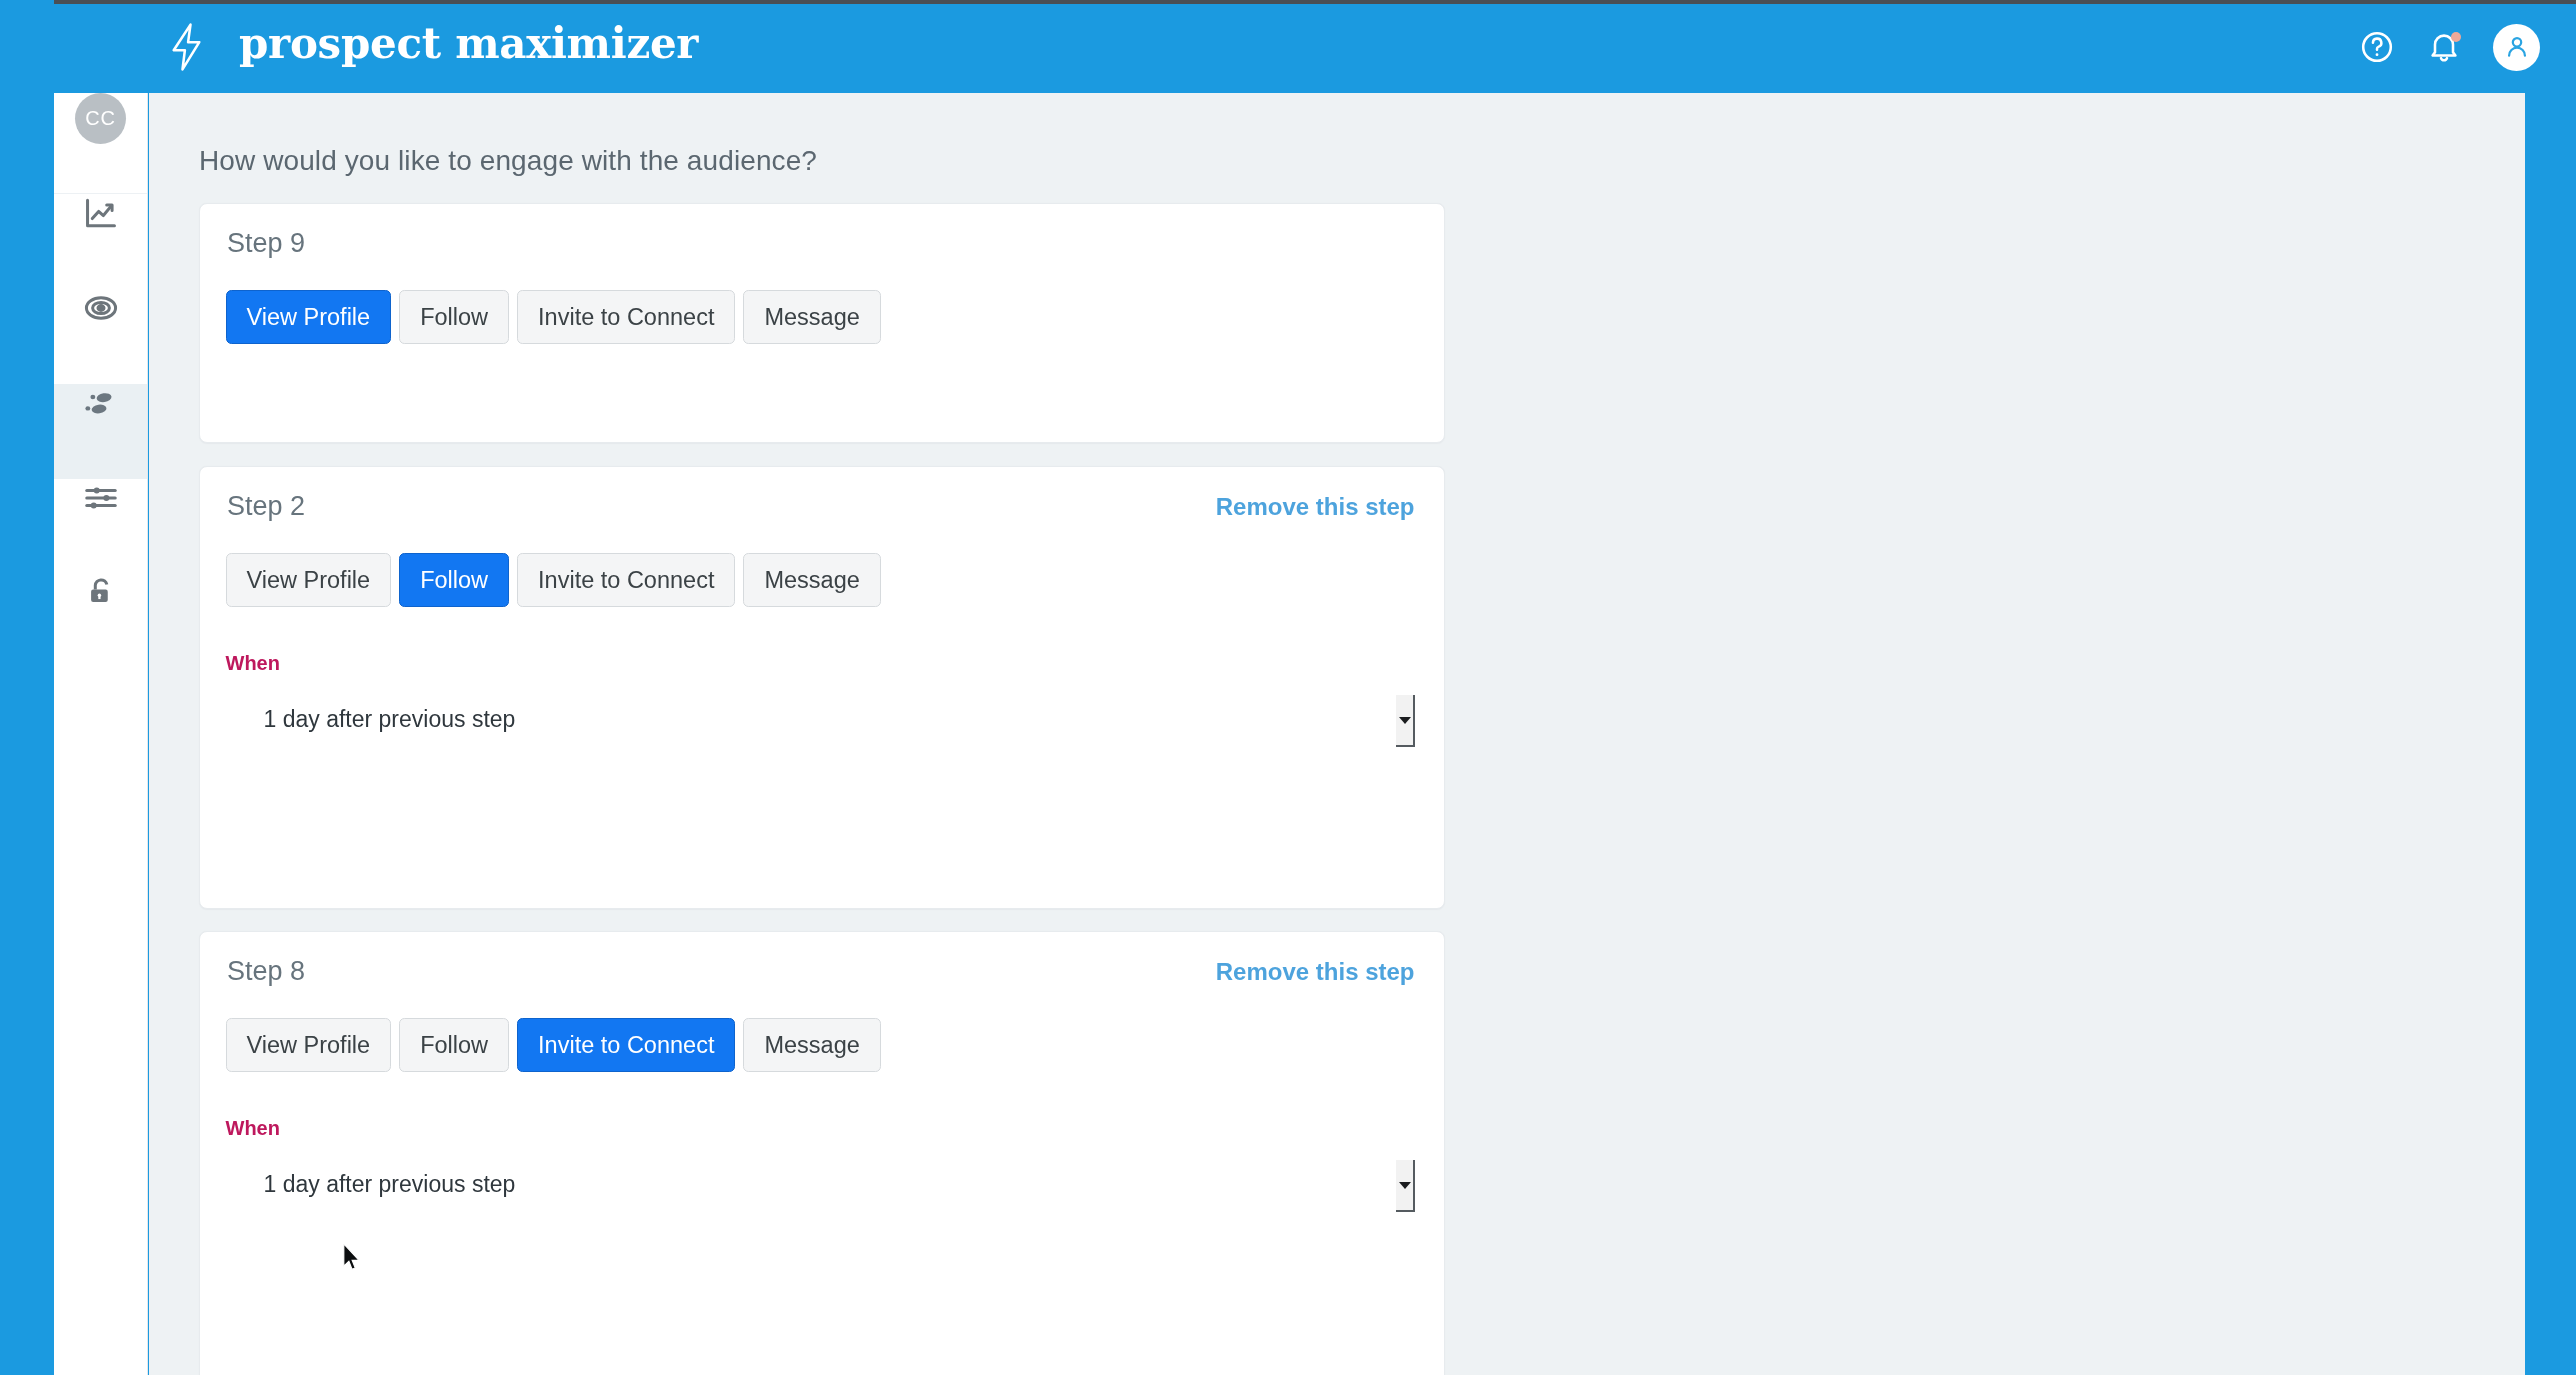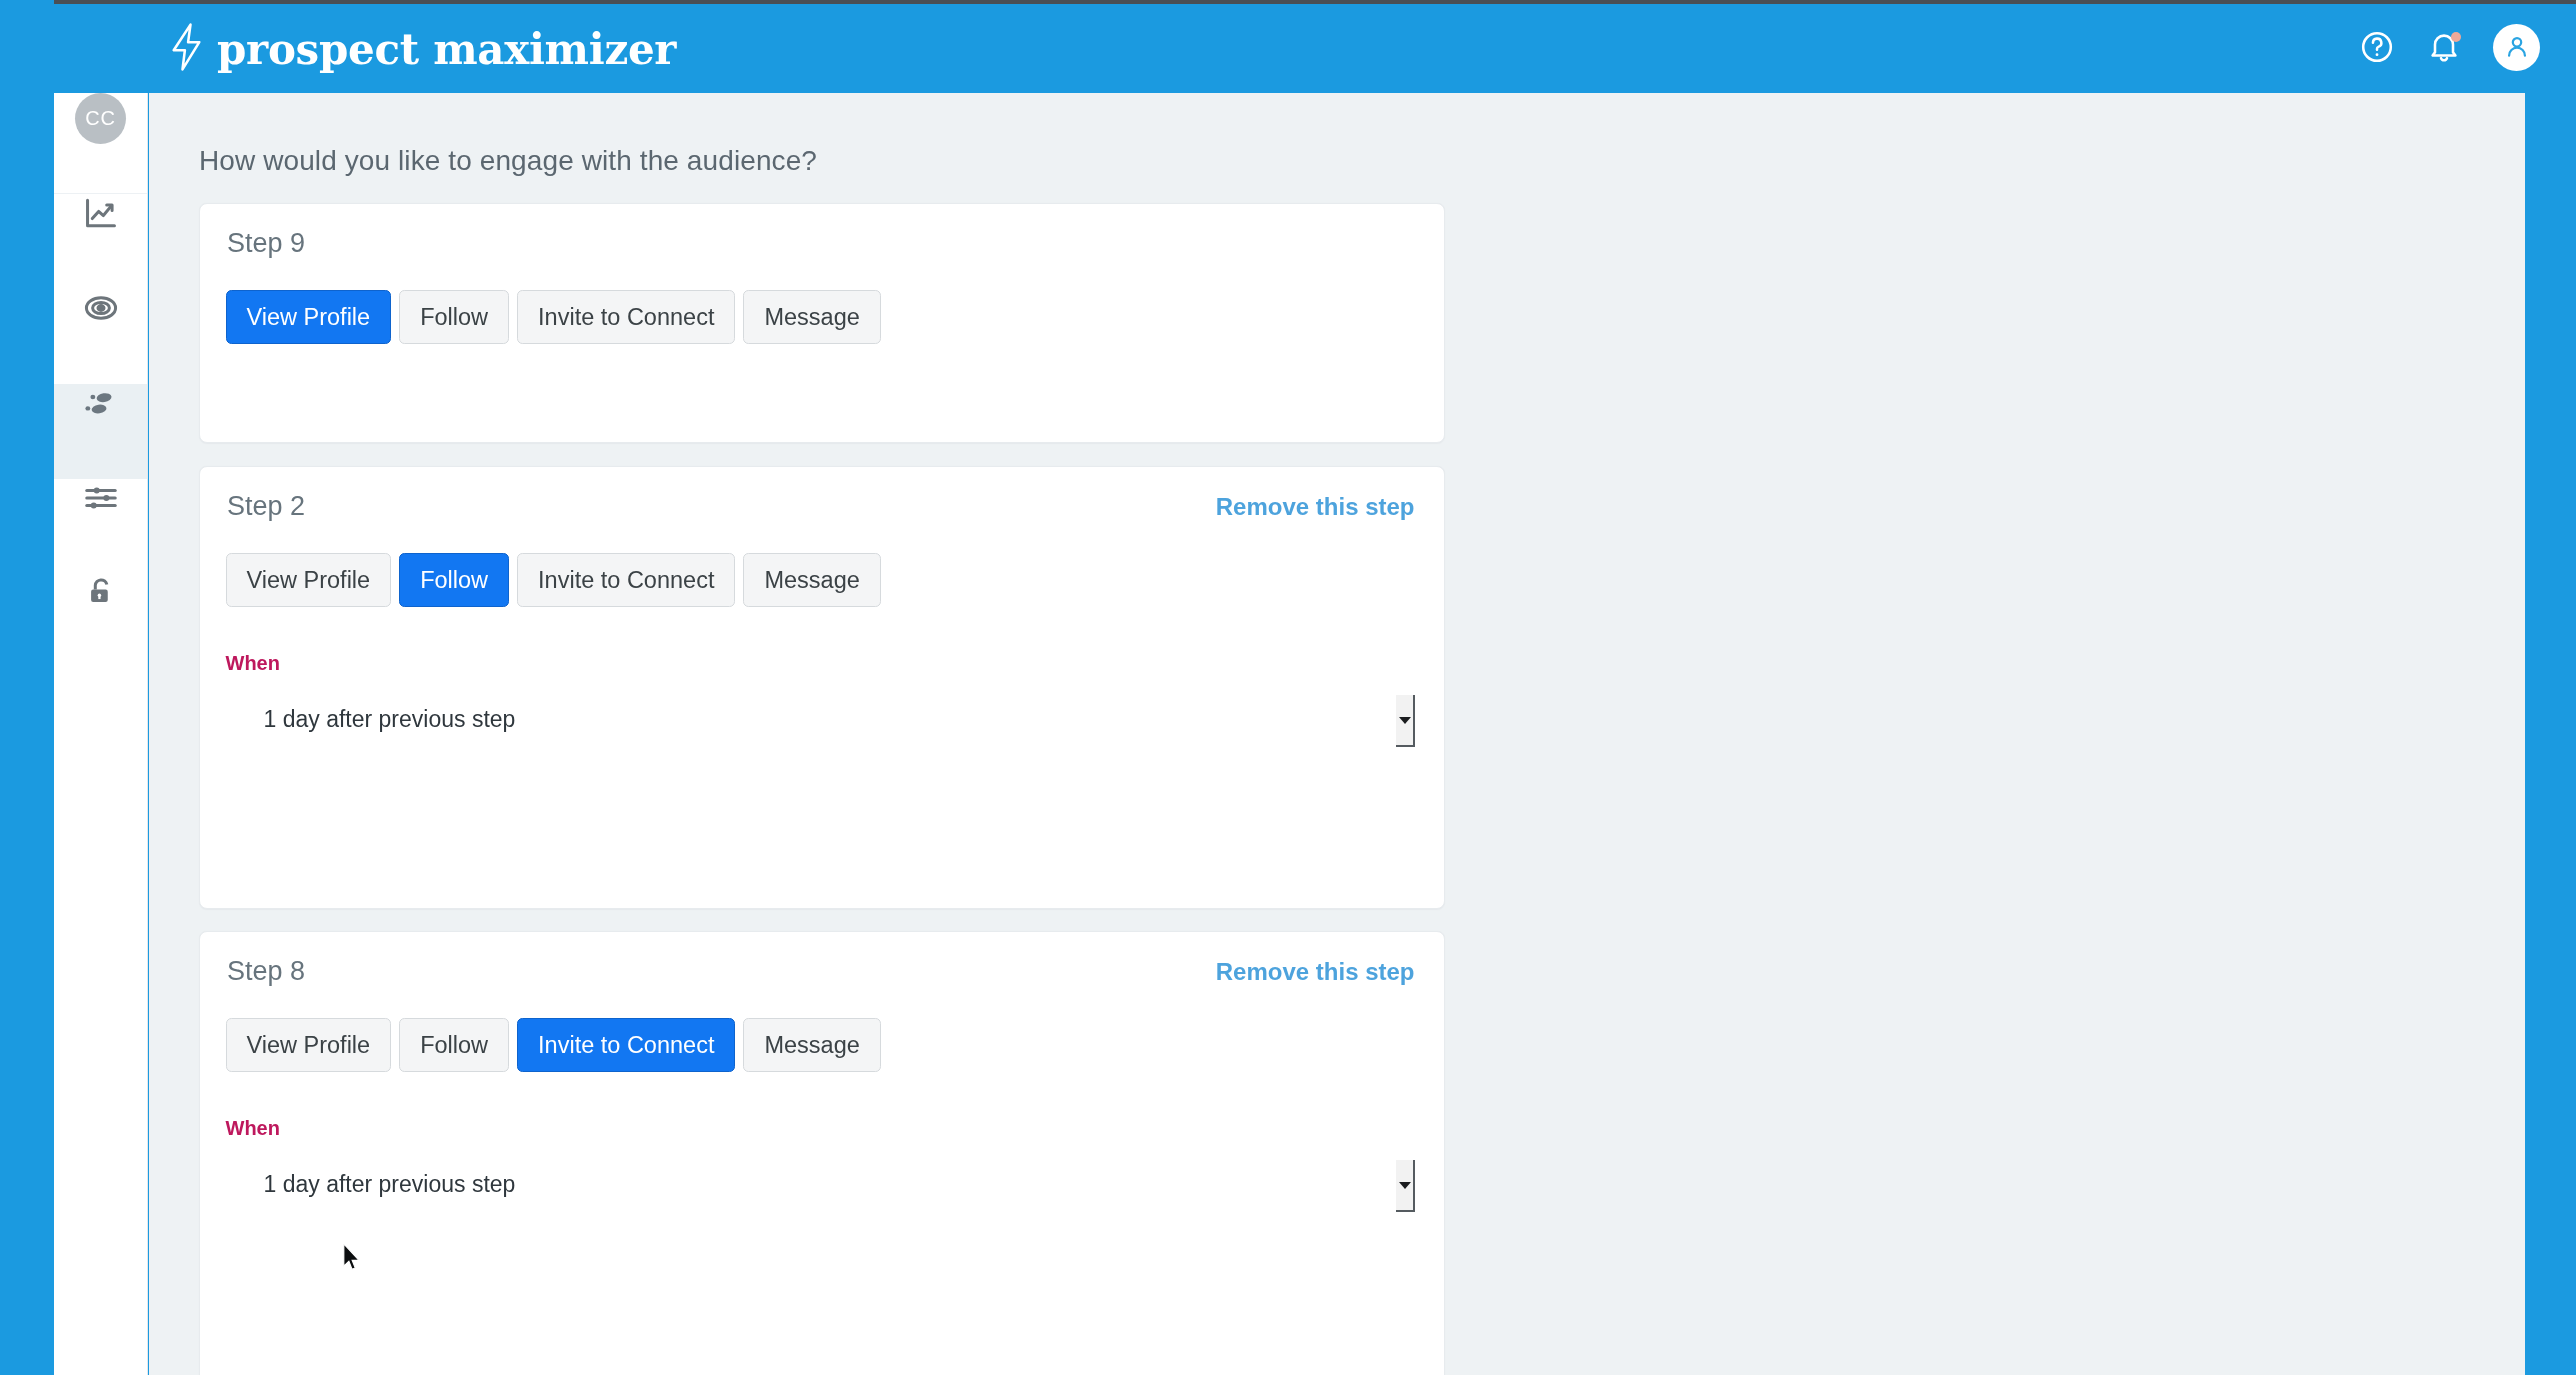--- a/index.html
+++ b/index.html
@@ -37,23 +37,23 @@
     width: 2522px;
     height: 86px;
     background: #1b9ae0;
     display: flex;
     align-items: center;
     box-sizing: border-box;
     padding: 0 36px 0 0;
   }
   .brand {
     display: flex;
-    align-items: flex-end;
+    align-items: flex-start;
     margin-left: 113px;
-    gap: 11px;
+    gap: 33px;
   }
   .bolt-icon { width: 39px; height: 48px; display:block; }
   .brand-name {
     font-family: "DejaVu Serif", serif;
     font-weight: bold;
     font-size: 42px;
     color: #ffffff;
     letter-spacing: -0.3px;
     line-height: 1;
     white-space: nowrap;

